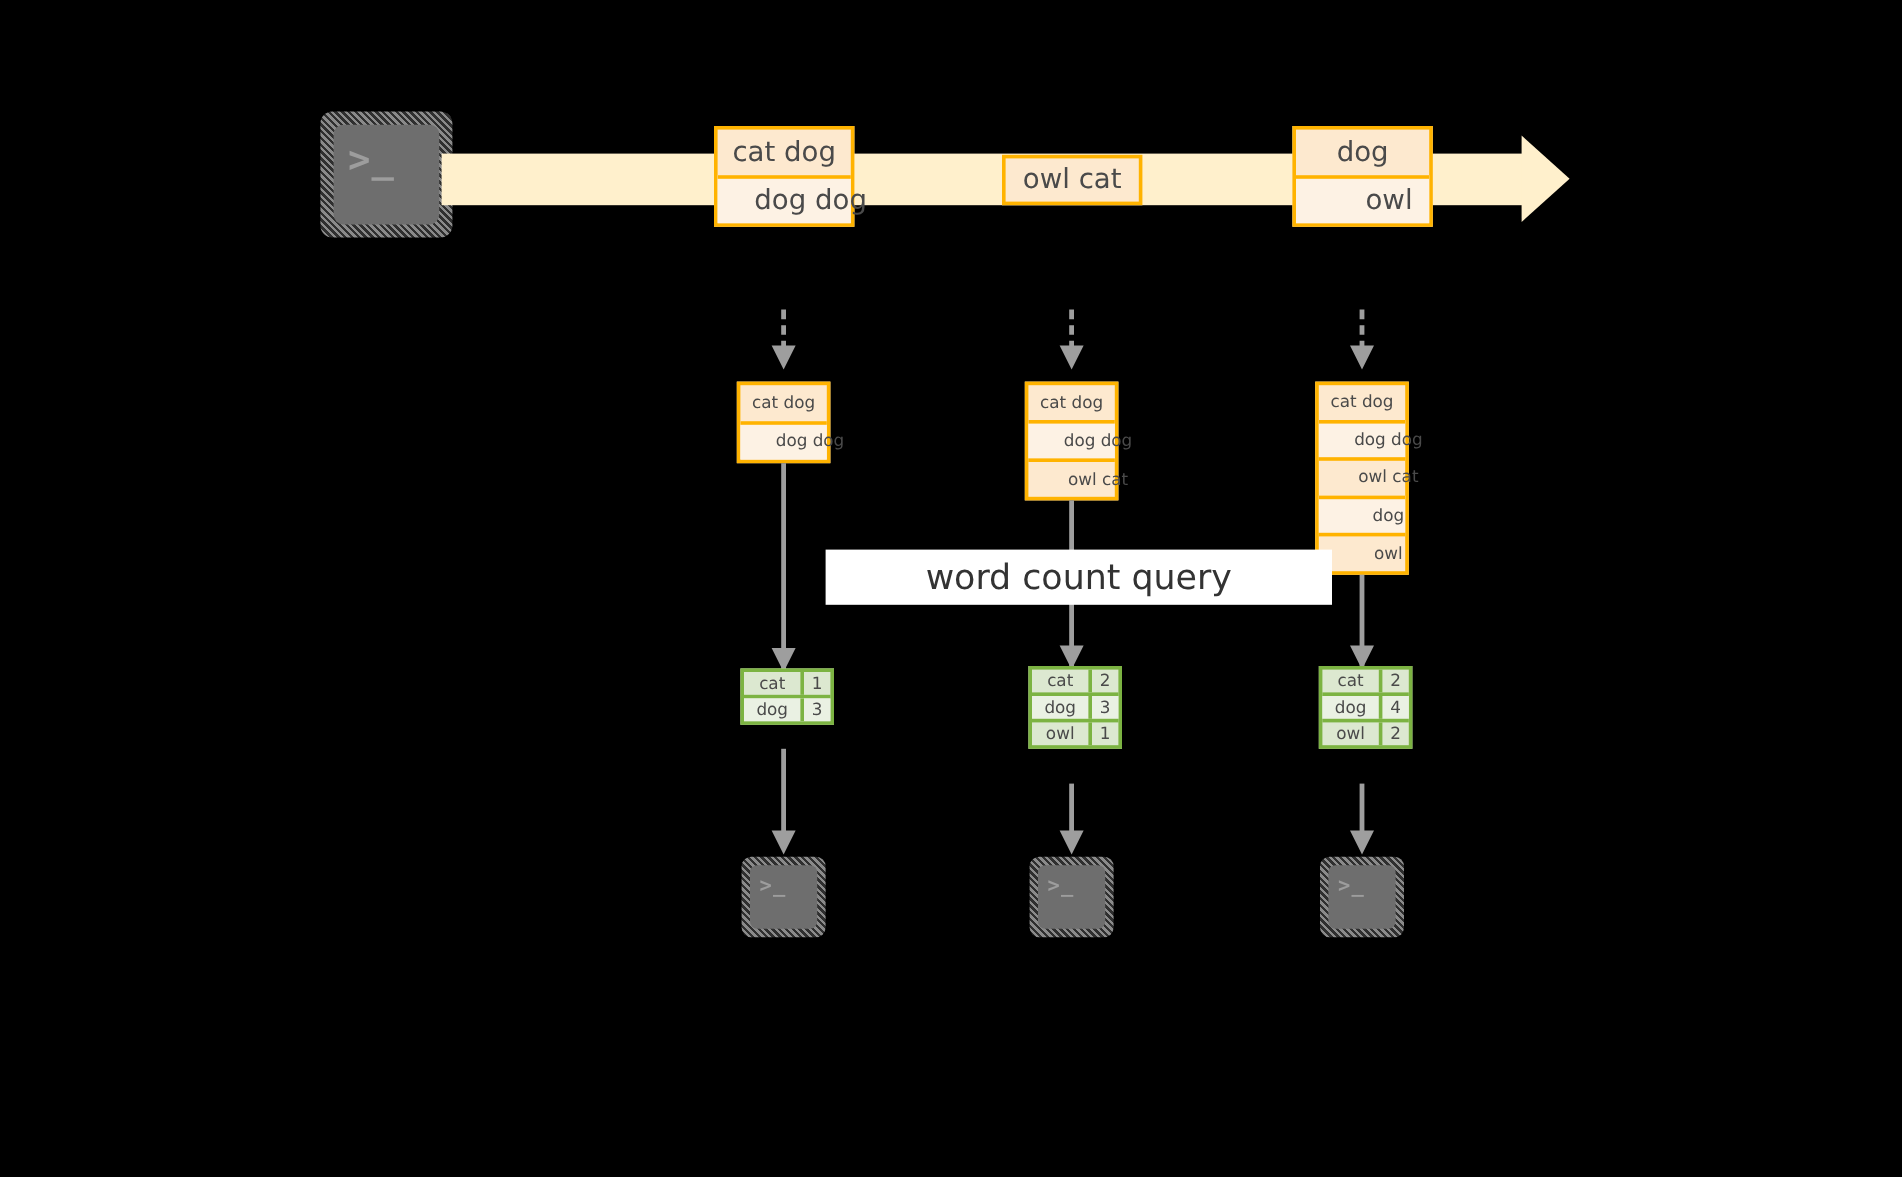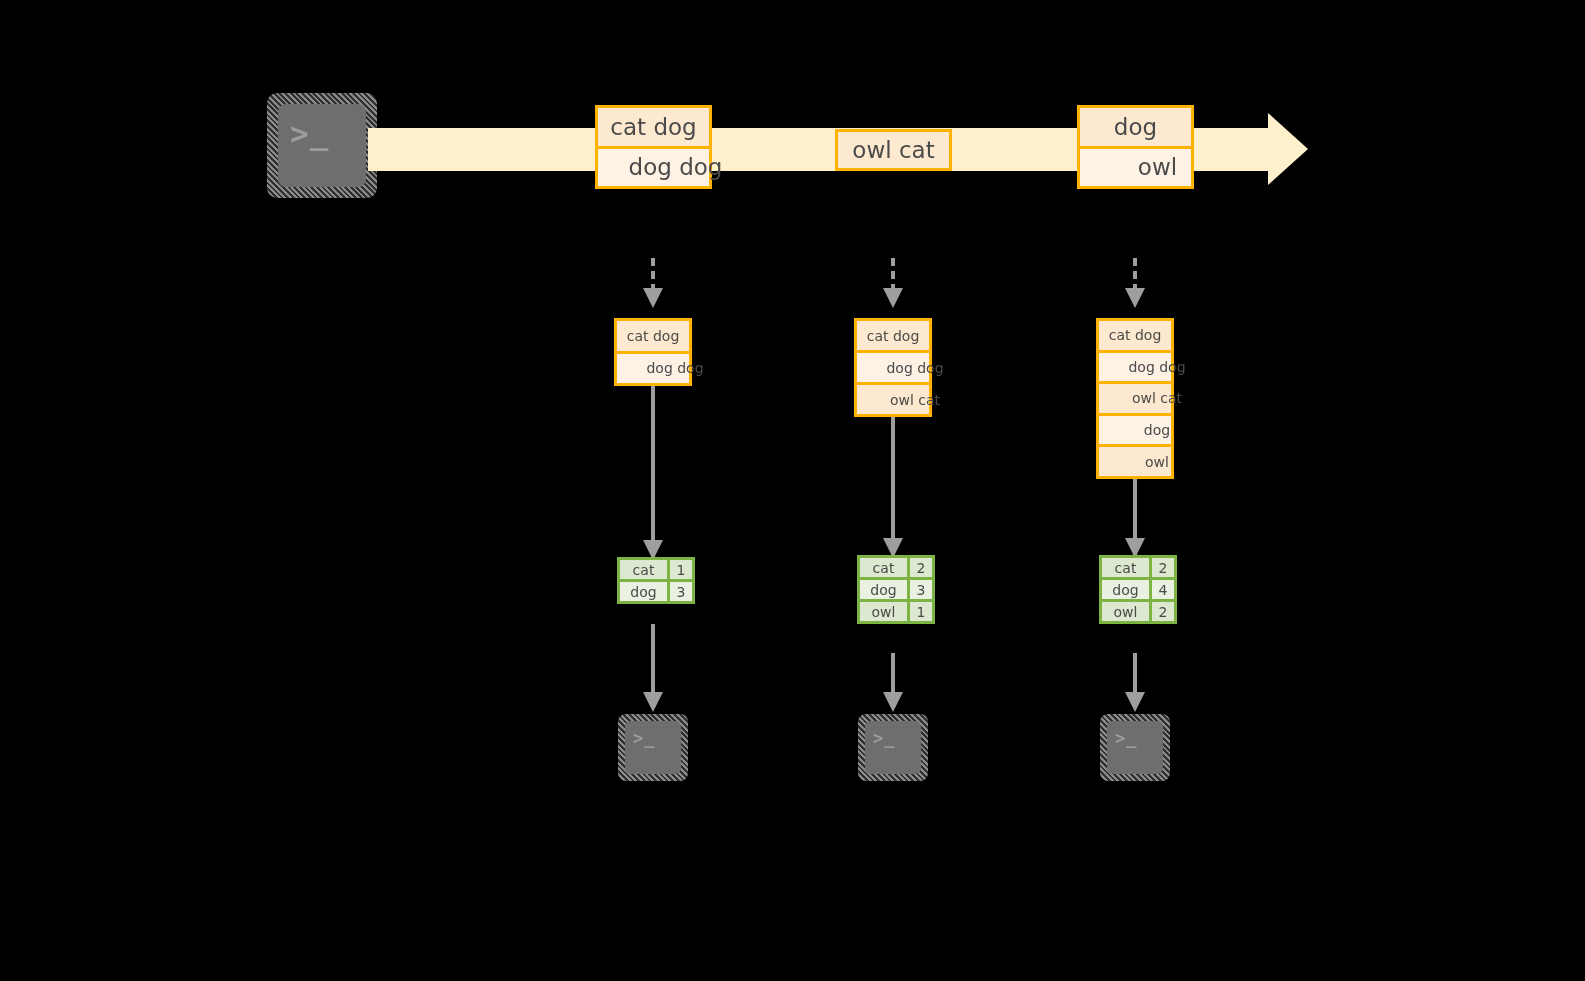--- a/index.html
+++ b/index.html
@@ -276,14 +276,17 @@
 
   <div class="ln" style="left:1133px; top:653px; height:51px;"></div>
   <div class="ah" style="left:1125px; top:692px;"></div>
 
   <div class="term term-small" style="left:1100px; top:714px; width:70px; height:67px;">
     <div class="term-inner">
       <span class="term-glyph">&gt;_</span>
     </div>
   </div>
 
+  <div class="banner" style="left:688px; top:458px; width:422px; height:46px;">
+    <span>word count query</span>
+  </div>
 
 </div>
 
 </body></html>

